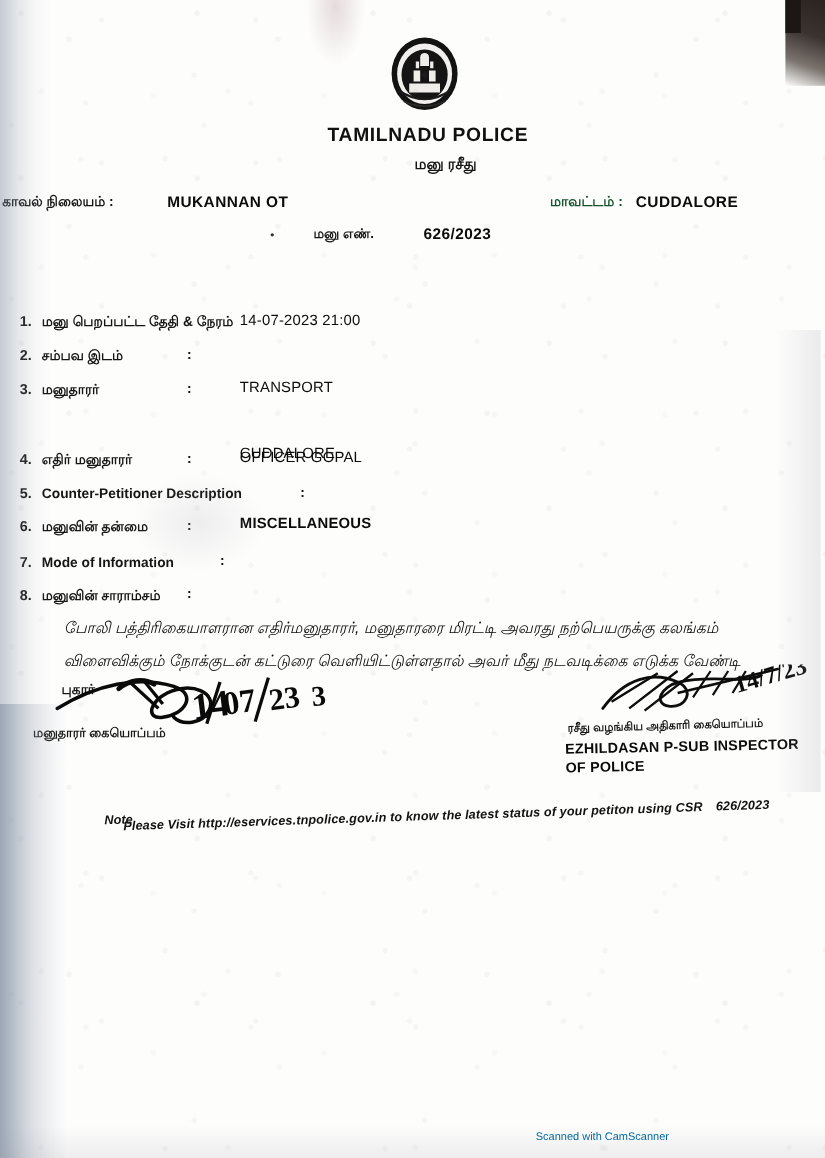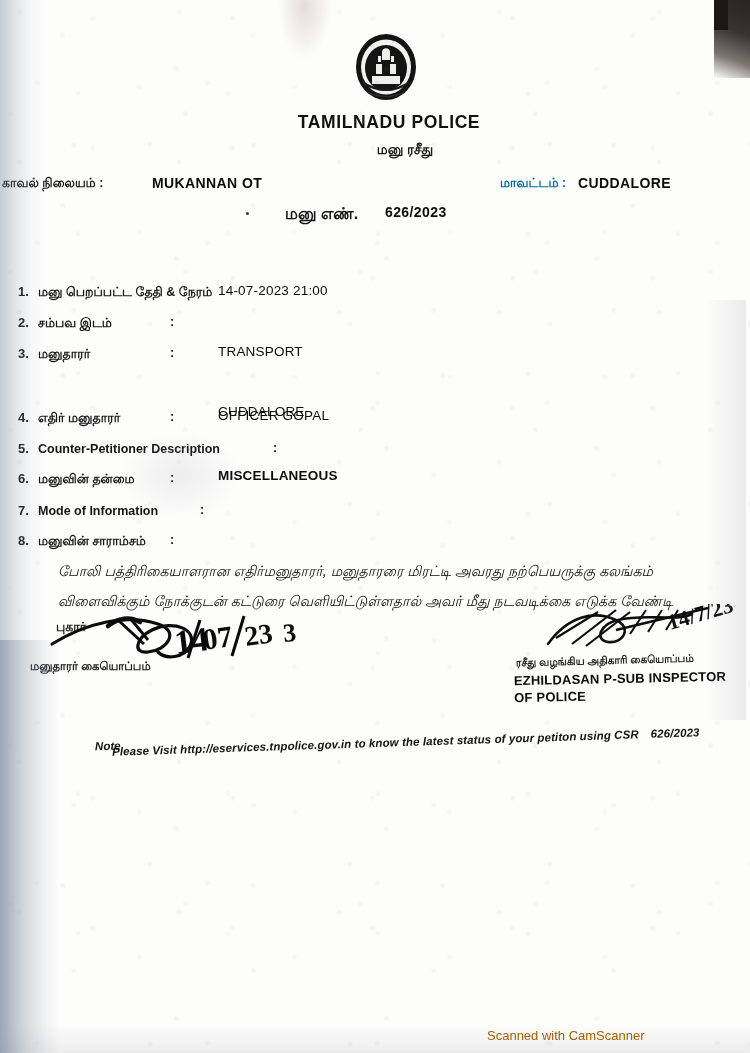--- a/index.html
+++ b/index.html
@@ -138,30 +138,30 @@
   .station-label {
     position: absolute; left: 2px; top: 176px;
     font-size: 12.5px; font-weight: bold; color: #161616;
   }
   .station-value {
     position: absolute; left: 152px; top: 175px;
     font-size: 14px; font-weight: bold; letter-spacing: .4px; color: #0b0b0b;
   }
   .district-label {
     position: absolute; left: 500px; top: 176px;
-    font-size: 12.5px; font-weight: bold; color: #0369a1;
+    font-size: 12.5px; font-weight: bold; color: #14532d;
   }
   .district-value {
     position: absolute; left: 578px; top: 175px;
     font-size: 14px; font-weight: bold; letter-spacing: .4px; color: #0b0b0b;
   }
 
   .petno-label {
     position: absolute; left: 285px; top: 205px;
-    font-size: 16px; font-weight: bold; color: #161616;
+    font-size: 12px; font-weight: bold; color: #161616;
   }
   .petno-value {
     position: absolute; left: 385px; top: 204px;
     font-size: 14px; font-weight: bold; letter-spacing: .4px; color: #0b0b0b;
   }
   .petno-dot {
     position: absolute; left: 246px; top: 212px;
     width: 3px; height: 3px; background: #333; border-radius: 50%;
   }
 
@@ -245,22 +245,22 @@
     letter-spacing: .1px;
   }
   .note-csr {
     font-weight: bold;
     margin-left: 12px;
   }
 
   .watermark {
     position: absolute;
     left: 487px; top: 1028px;
-    font-size: 13px;
-    color: #a16207;
+    font-size: 10px;
+    color: #0369a1;
   }
 
   
   .bleed { filter: blur(.12px); }
 </style>
 </head>
 <body>
 
 <div id="page">
 

